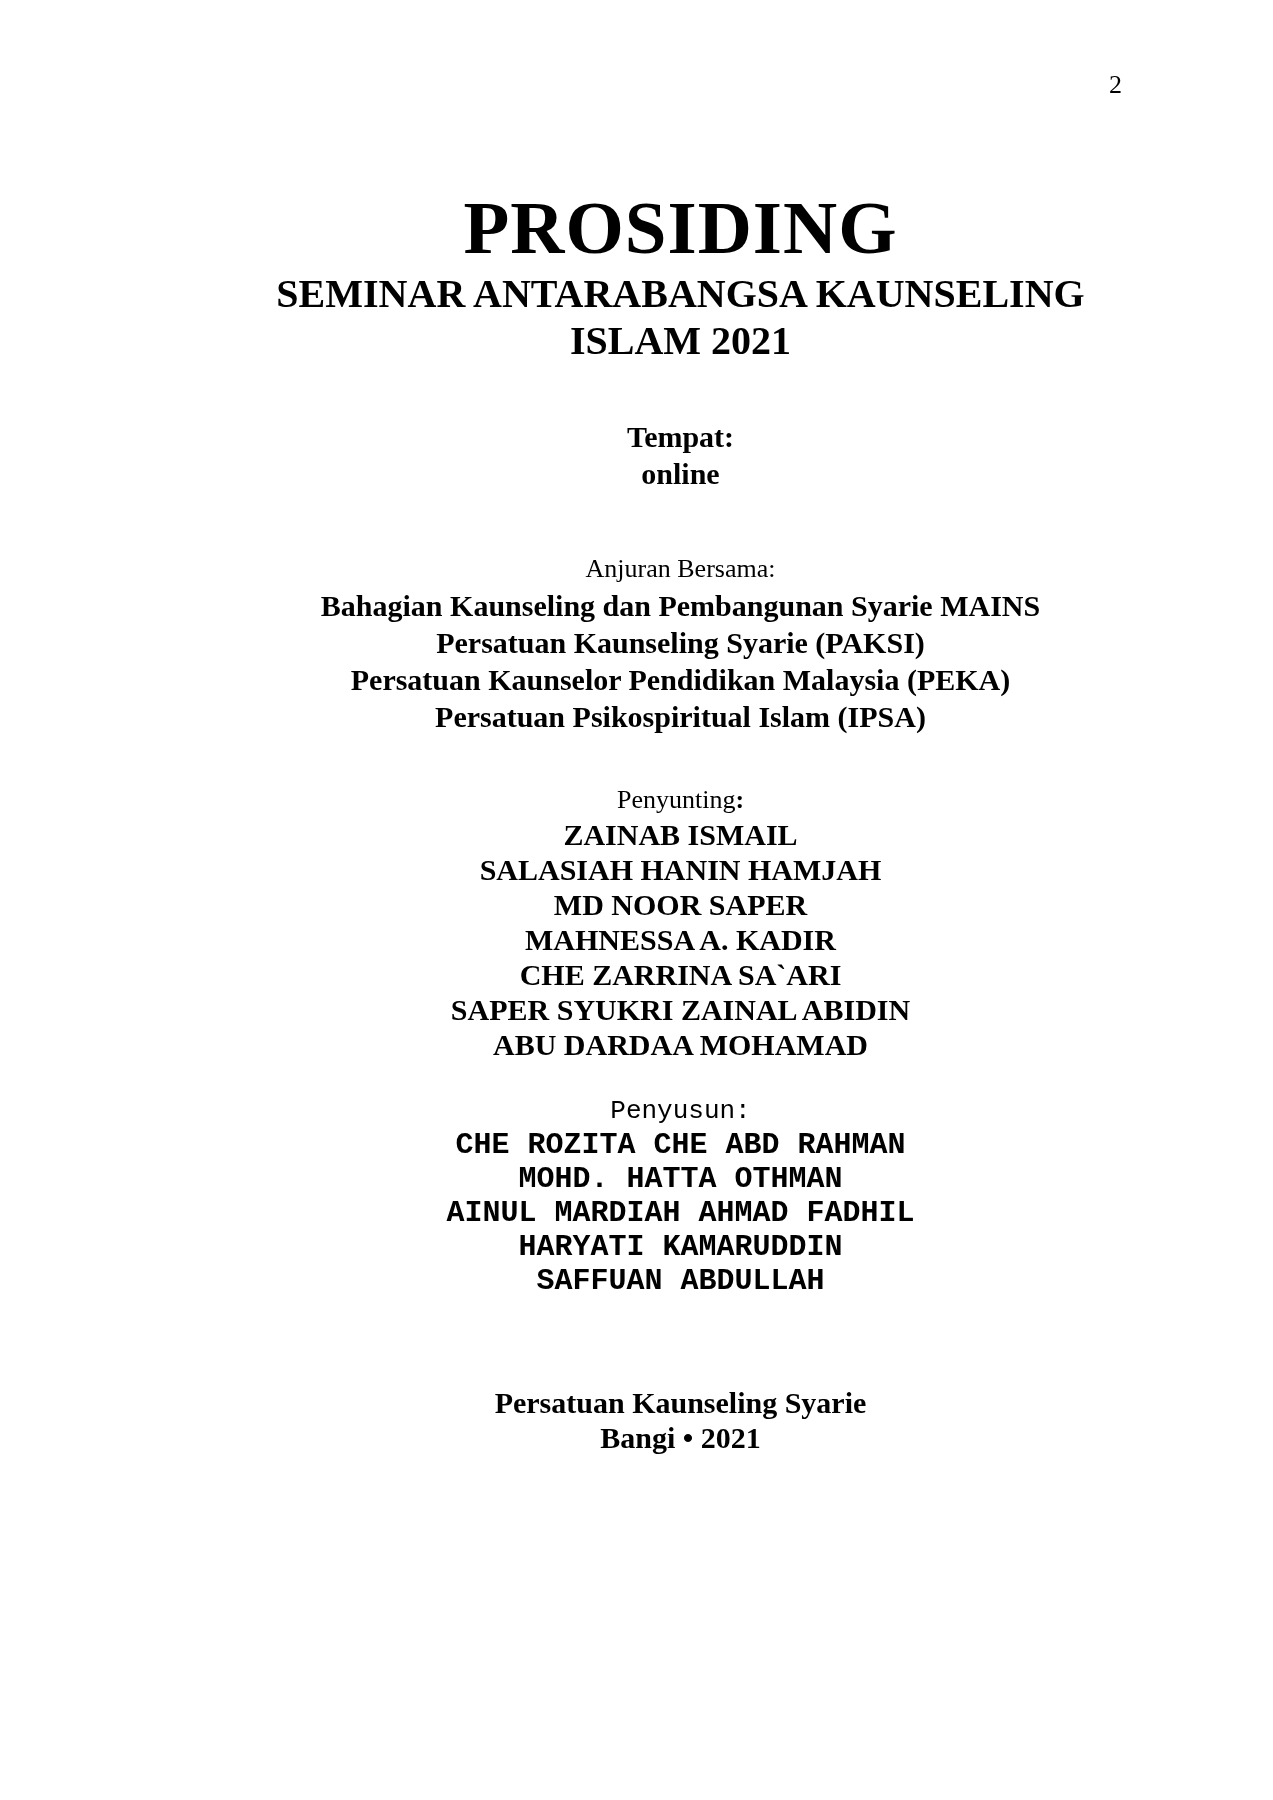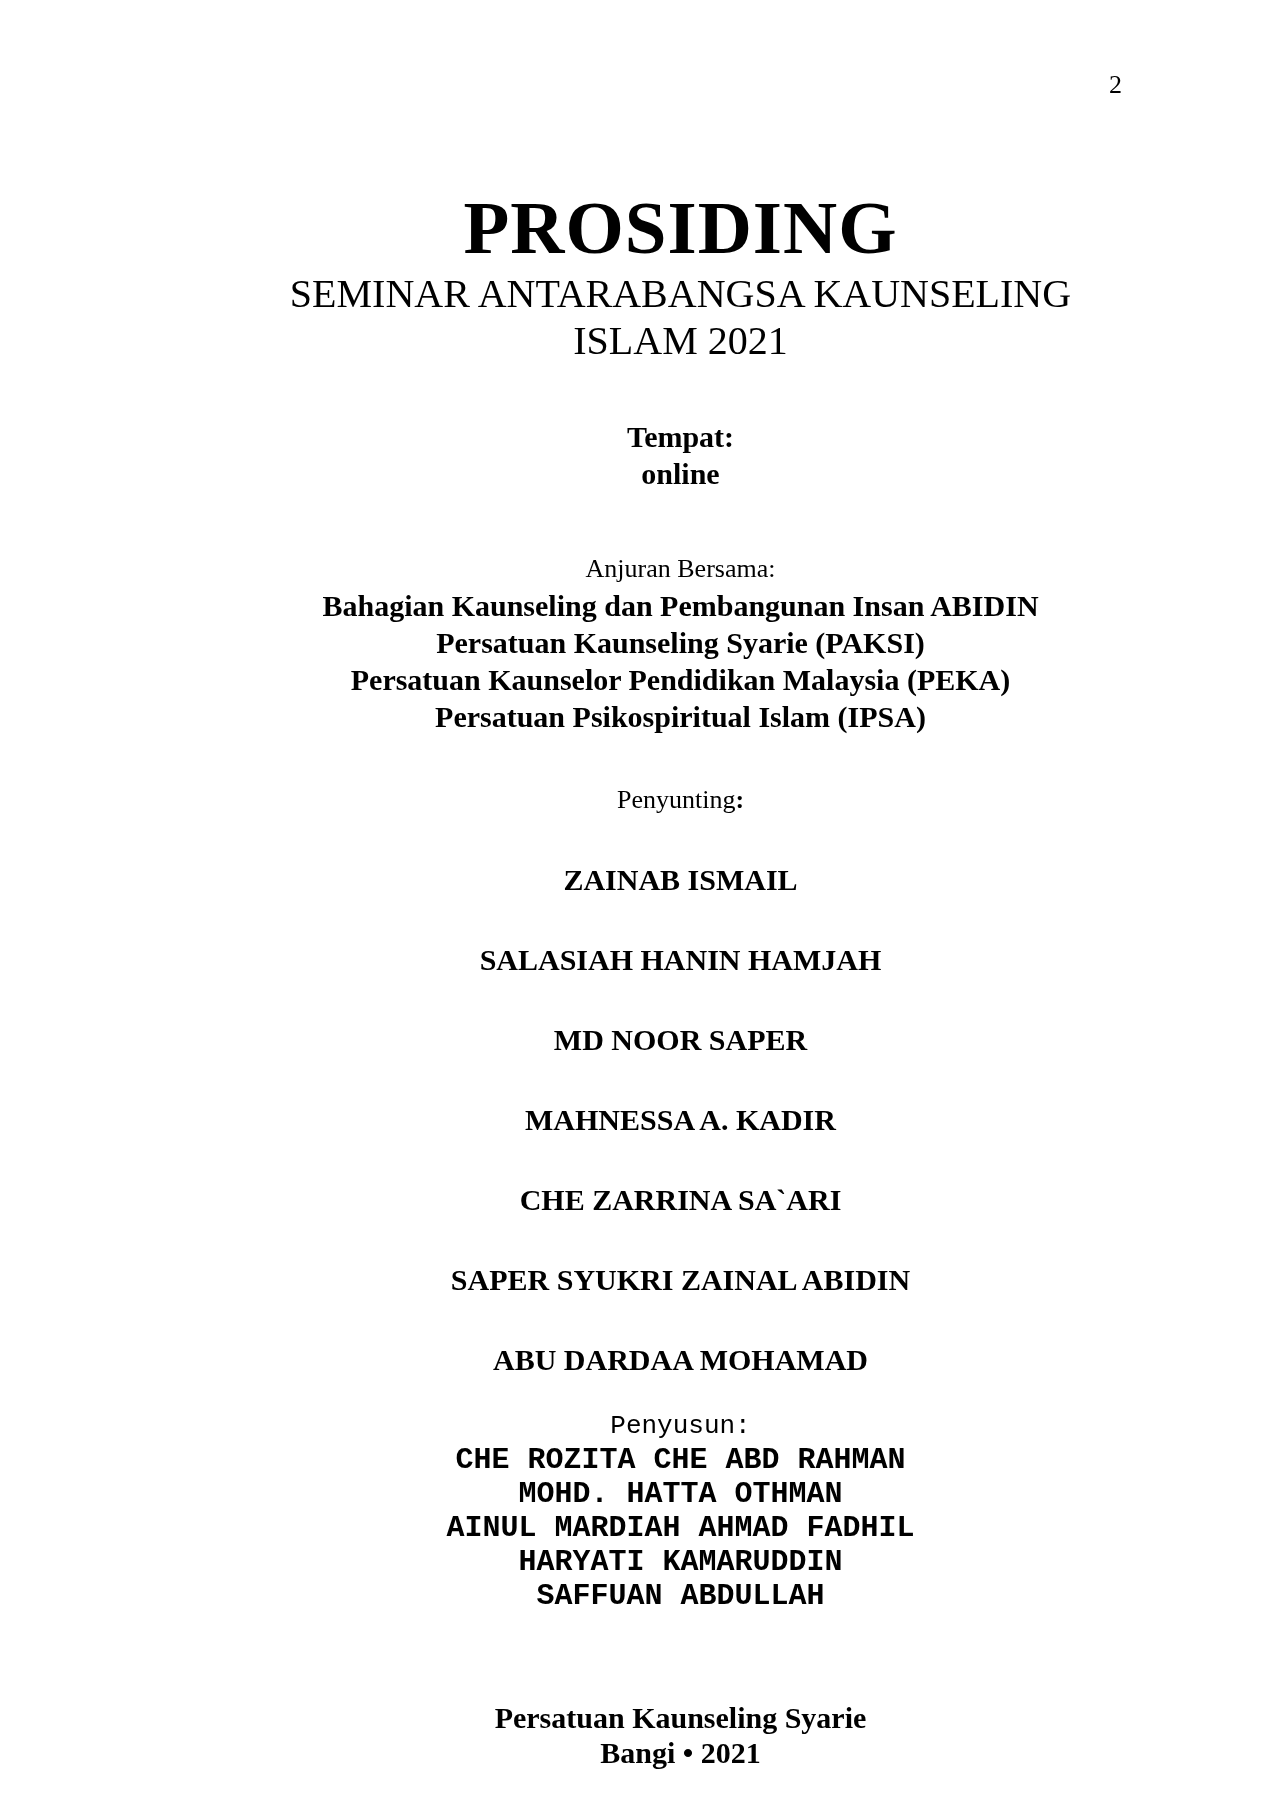--- a/index.html
+++ b/index.html
@@ -31,39 +31,39 @@
   .title-block { margin-top: 186px; }
   .title-main {
     font-size: 75px;
     line-height: 84px;
     font-weight: bold;
     letter-spacing: 1px;
   }
   .title-sub {
     font-size: 40px;
     line-height: 47px;
-    font-weight: normal;
+    font-weight: bold;
   }
   .sec-label {
     font-size: 26px;
     line-height: 37px;
     font-weight: normal;
   }
   .sec-value, .sec-item {
     font-size: 30px;
     line-height: 37px;
     font-weight: bold;
   }
   .date-block { margin-top: 55px; }
   .venue-block { margin-top: 54px; }
   .venue-block .sec-label { font-weight: bold; font-size: 30px; margin-top: 20px; }
   .organizers-block { margin-top: 58px; }
   .editors-block { margin-top: 47px; }
   .editors-block .sec-label { line-height: 35px; }
-  .editors-block .sec-item { line-height: 35px; margin-top: 45px; }
+  .editors-block .sec-item { line-height: 35px; }
   .compilers-block { margin-top: 32px; font-family: Liberation Mono, monospace; }
   .compilers-block .sec-label { line-height: 34px; }
   .compilers-block .sec-item { line-height: 34px; }
   .publisher-block { margin-top: 87px; }
   .publisher-block .sec-item { line-height: 35px; }
   .bold-colon { font-weight: bold; }
 </style>
 </head>
 <body>
 
@@ -80,21 +80,21 @@
     </div>
 
 
     <div class="venue-block">
       <div class="sec-label">Tempat:</div>
       <div class="sec-value">online</div>
     </div>
 
     <div class="organizers-block">
       <div class="sec-label">Anjuran Bersama:</div>
-      <div class="sec-item">Bahagian Kaunseling dan Pembangunan Insan ABIDIN</div>
+      <div class="sec-item">Bahagian Kaunseling dan Pembangunan Syarie MAINS</div>
       <div class="sec-item">Persatuan Kaunseling Syarie (PAKSI)</div>
       <div class="sec-item">Persatuan Kaunselor Pendidikan Malaysia (PEKA)</div>
       <div class="sec-item">Persatuan Psikospiritual Islam (IPSA)</div>
     </div>
 
     <div class="editors-block">
       <div class="sec-label"><span>Penyunting</span><span class="bold-colon">:</span></div>
       <div class="sec-item">ZAINAB ISMAIL</div>
       <div class="sec-item">SALASIAH HANIN HAMJAH</div>
       <div class="sec-item">MD NOOR SAPER</div>

